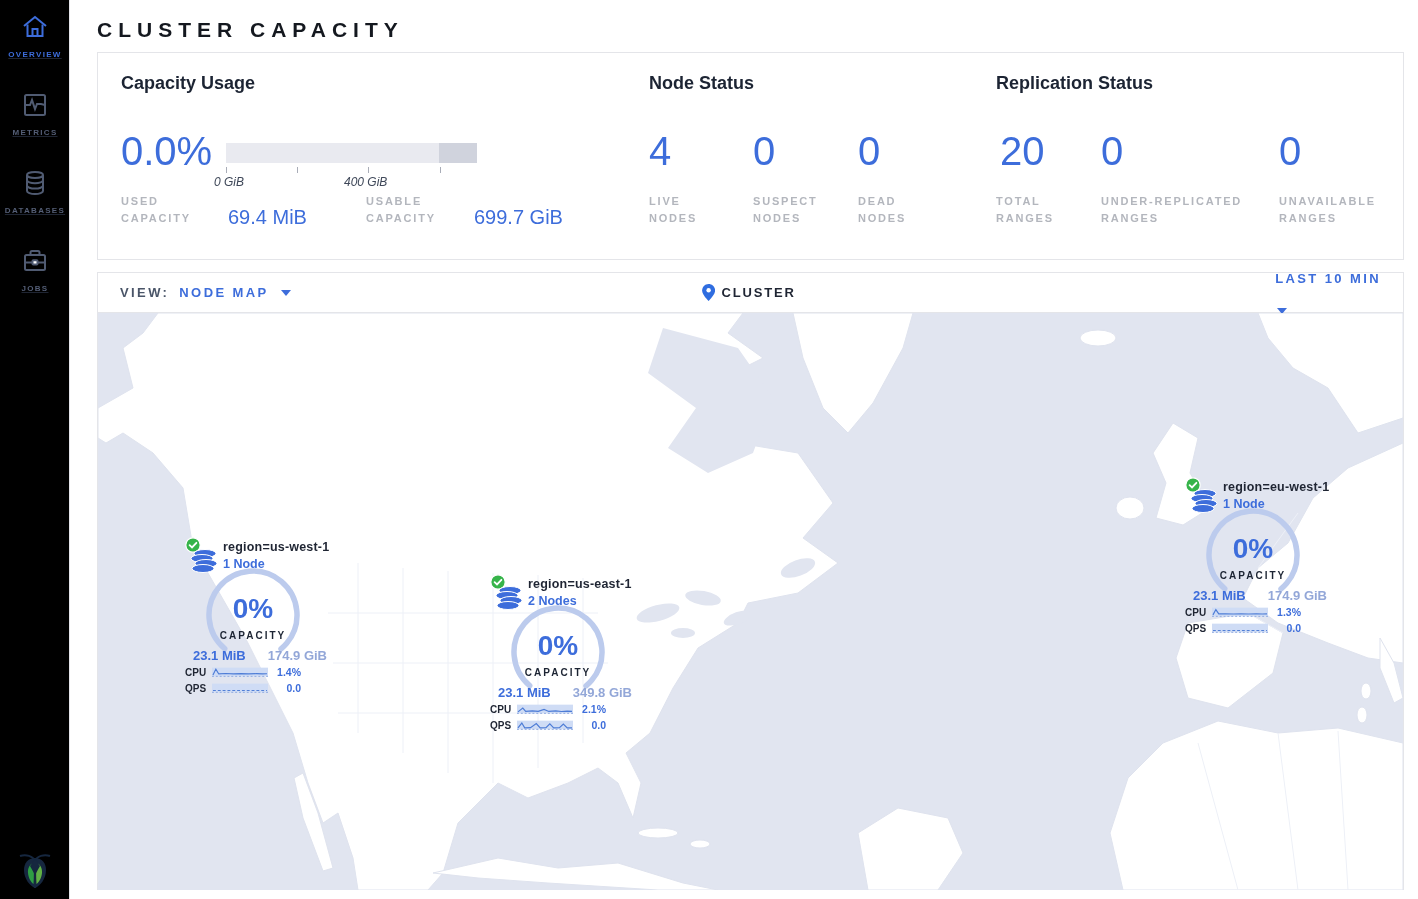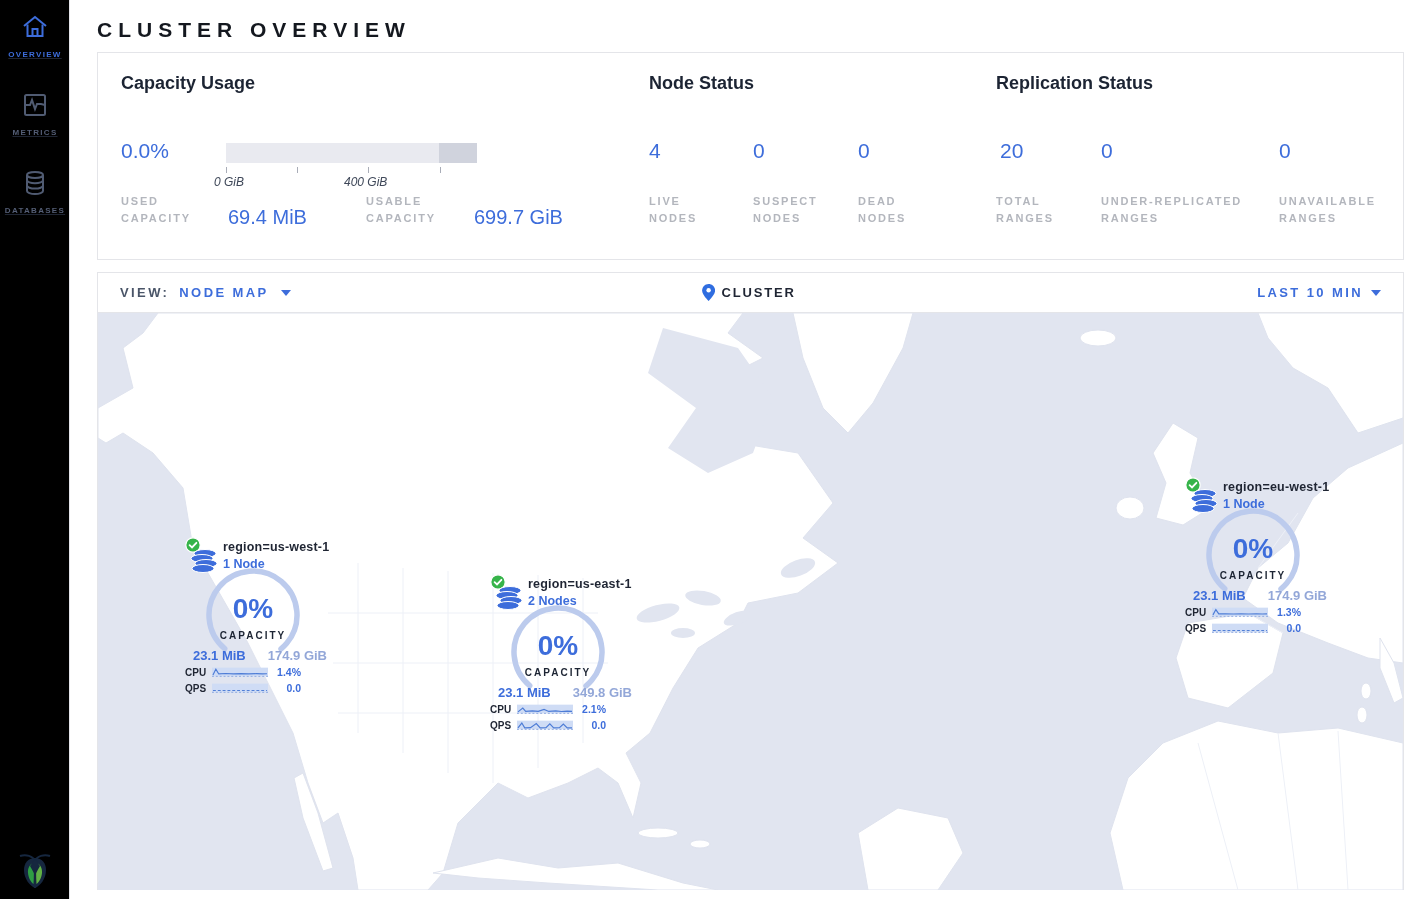--- a/index.html
+++ b/index.html
@@ -18,42 +18,42 @@
   .side-logo { position:absolute; bottom:8px; left:0; right:0; display:flex; justify-content:center; }
 
   
   .content { margin-left:70px; padding:8px 14px 0 27px; }
   h1.page-title { font-size:21px; font-weight:700; letter-spacing:6px; color:#14181f; margin:10px 0 10px 0; }
 
   .panel { background:#fff; border:1px solid #e4e5e9; position:relative; }
   .summary-panel { width:1307px; height:208px; }
 
   .sec-title { position:absolute; font-size:18px; font-weight:600; color:#1c2433; top:20px; }
-  .big-num { position:absolute; top:82px; font-size:21px; line-height:32px; color:#3d6ddb; }
+  .big-num { position:absolute; top:82px; font-size:40px; line-height:32px; color:#3d6ddb; }
   .mini-label { position:absolute; top:140px; font-size:11px; font-weight:600; letter-spacing:1.8px;
     color:#b3b6bd; line-height:1.55; }
   .mini-value { position:absolute; top:153px; font-size:20px; color:#3d6ddb; }
 
   .cap-bar { position:absolute; left:128px; top:90px; width:251px; height:20px; background:#e9eaf0; }
   .cap-bar .seg-dark { position:absolute; right:0; top:0; width:38px; height:20px; background:#d0d3dd; }
   .cap-tick { position:absolute; top:114px; width:1px; height:6px; background:#a9adb8; }
   .cap-tick-label { position:absolute; top:122px; font-size:12px; color:#3f4859;font-style:italic; }
 
   
   .map-panel { width:1307px; height:618px; margin-top:12px; }
   .map-toolbar { height:40px; border-bottom:1px solid #e4e5e9; display:flex; align-items:center;
     padding:0 22px; position:relative; }
   .tb-left { display:flex; align-items:center; gap:10px; cursor:pointer; }
   .tb-view { font-size:13px; letter-spacing:2.4px; color:#4a5568; font-weight:600; }
   .tb-dd { font-size:13px; letter-spacing:2.4px; color:#3d6ddb; font-weight:700; }
   .caret { width:0; height:0; border-left:5px solid transparent; border-right:5px solid transparent;
     border-top:6px solid #3d6ddb; display:inline-block; margin-left:2px; }
   .tb-center { position:absolute; left:50%; transform:translateX(-52%); display:flex; align-items:center; gap:7px; cursor:pointer; }
   .tb-crumb { font-size:13px; letter-spacing:1.8px; font-weight:700; color:#1f2533; }
-  .tb-right { margin-left:auto; display:flex; align-items:center; gap:6px; cursor:pointer; }
+  .tb-right { margin-left:auto; display:flex; align-items:flex-start; gap:22px; cursor:pointer;flex-direction:column; }
 
   .map-body { position:relative; width:1305px; height:577px; overflow:hidden; background:#e1e5f0; }
   .map-body > svg.worldmap { position:absolute; left:0; top:0; }
 
   
   .node-card { position:absolute; width:150px; height:162px; }
   .node-card .badge { position:absolute; left:4px; top:0; }
   .node-card .dbicon { position:absolute; left:8px; top:12px; }
   .node-card .region { position:absolute; left:42px; top:3px; font-size:12.5px; font-weight:700; color:#1f2533; letter-spacing:0.2px; }
   .node-card .nlink { position:absolute; left:42px; top:20px; font-size:12.5px; font-weight:700; color:#3d6ddb; cursor:pointer; }
@@ -95,37 +95,47 @@
   <div class="side-item">
     <span>
       <svg width="28" height="26" viewBox="0 0 28 26" fill="none" stroke-width="2">
         <ellipse cx="14" cy="5" rx="8" ry="3"></ellipse>
           <path d="M6 5 V21 C6 22.6 9.6 24 14 24 C18.4 24 22 22.6 22 21 V5"></path>
         <path d="M6 10.3 C6 11.9 9.6 13.3 14 13.3 C18.4 13.3 22 11.9 22 10.3"></path>
         <path d="M6 15.6 C6 17.2 9.6 18.6 14 18.6 C18.4 18.6 22 17.2 22 15.6"></path>
       </svg></span>
     <span class="lbl">DATABASES</span>
   </div>
+  <div class="side-item">
+    <span>
+      <svg width="28" height="26" viewBox="0 0 28 26" fill="none" stroke-width="2">
+        <rect x="4" y="7" width="20" height="15" rx="1.5"></rect>
+          <path d="M9.5 7 V4.5 A1.5 1.5 0 0 1 11 3 H17 A1.5 1.5 0 0 1 18.5 4.5 V7"></path>
+        <path d="M4 14.5 H24"></path>
+          <rect x="11.5" y="12.2" width="5" height="4.3" rx="0.8" fill="#fff"></rect>
+      </svg></span>
+    <span class="lbl">JOBS</span>
+  </div>
   <div class="side-logo">
     <svg width="34" height="42" viewBox="0 0 34 42">
       <g stroke="#16273f" stroke-width="2" fill="none">
         <path d="M17 12 C15 7 8 5 2 7"></path>
           <path d="M17 12 C19 7 26 5 32 7"></path>
       </g>
       <path d="M17 9 C24 9 28 14 28 21 C28 30 22 37 17 39 C12 37 6 30 6 21 C6 14 10 9 17 9 Z" fill="#16273f"></path>
       <path d="M15.5 14 C12 15 9.5 19 10 24 C10.4 29 13 33 15.5 35 C16 28 16 20 15.5 14 Z" fill="#2e9e44"></path>
       <path d="M18.5 14 C22 15 24.5 19 24 24 C23.6 29 21 33 18.5 35 C18 28 18 20 18.5 14 Z" fill="#62b245"></path>
       <path d="M17 9 L17 39" stroke="#16273f" stroke-width="2"></path>
       <path d="M17 10 L12 17 L17 26 L22 17 Z" fill="#16273f"></path>
     </svg>
   </div>
 </nav>
 
 <main class="content">
-  <h1 class="page-title">CLUSTER OVERVIEW</h1>
+  <h1 class="page-title">CLUSTER CAPACITY</h1>
 
   <section class="panel summary-panel">
 
     <div class="sec-title" style="left:23px">Capacity Usage</div>
     <div class="big-num" style="left:23px">0.0%</div>
     <div class="cap-bar">
       <div class="seg-dark"></div>
     </div>
     <div class="cap-tick" style="left:128px"></div>
     <div class="cap-tick" style="left:199px"></div>

